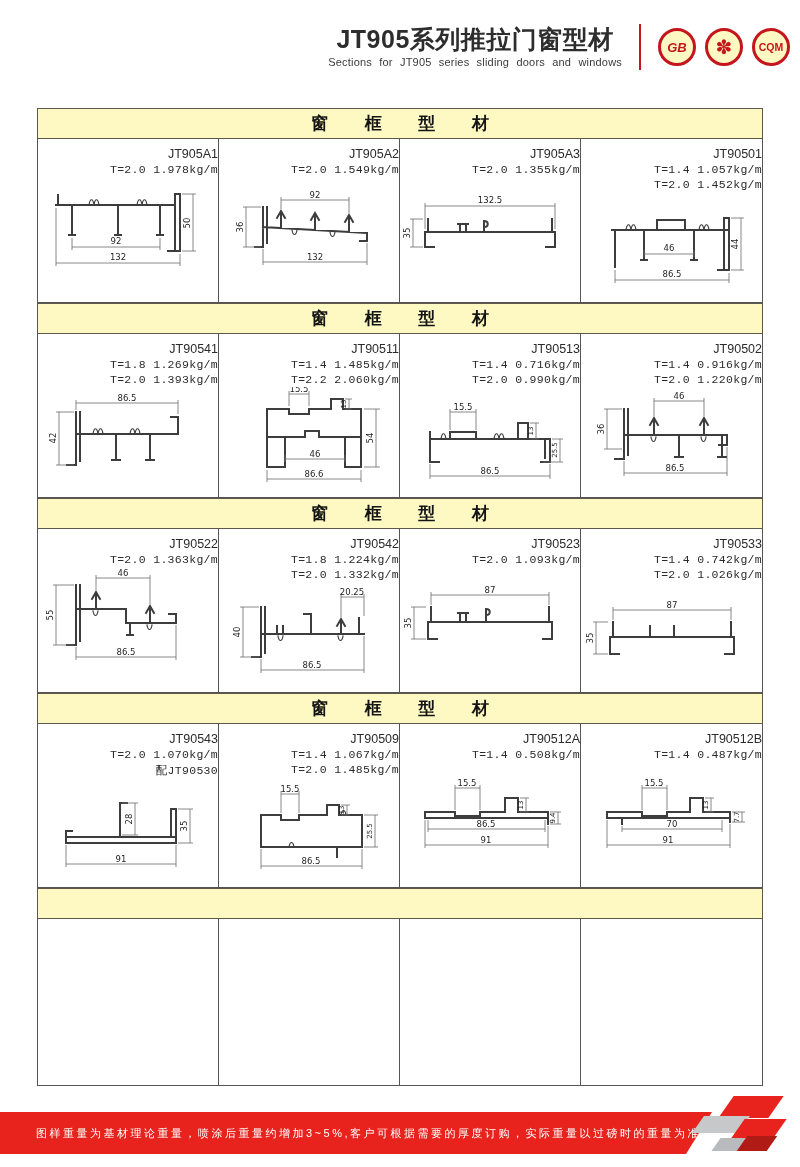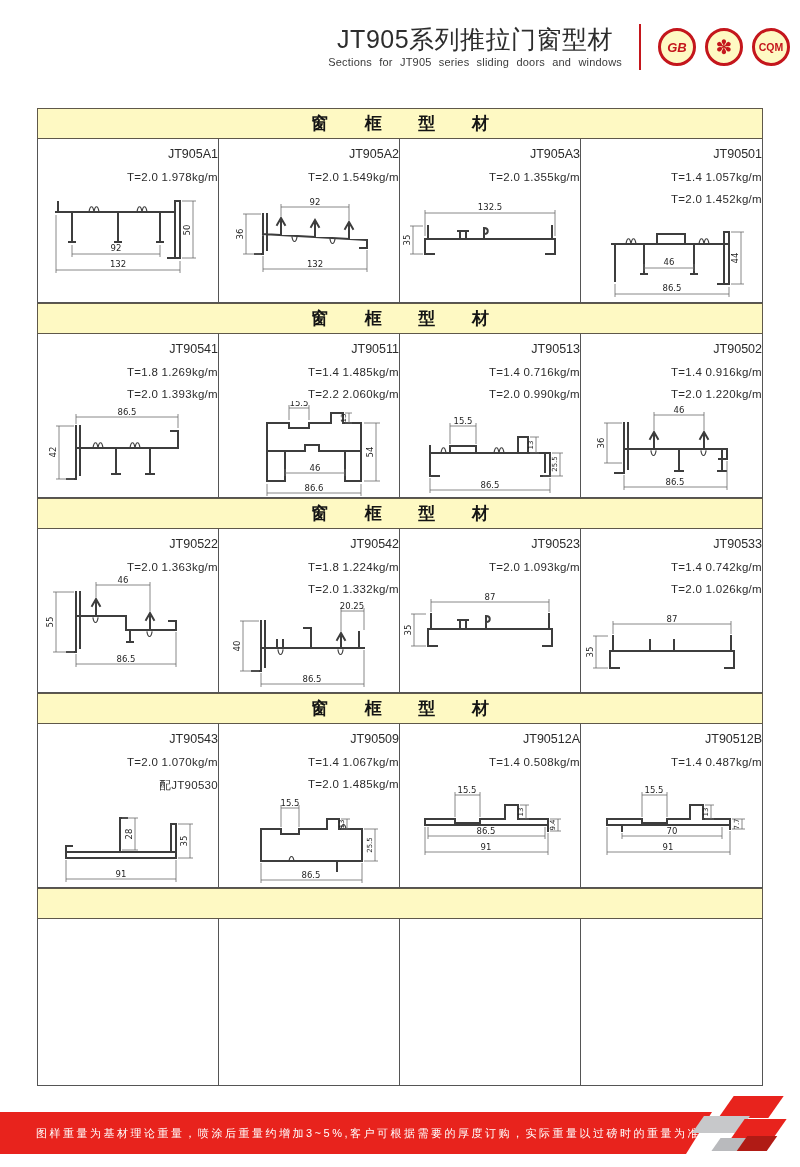--- a/index.html
+++ b/index.html
@@ -3,41 +3,41 @@
 <meta charset="utf-8">
 <style>
   html,body{margin:0;padding:0;background:#fff;}
   .page{position:relative;width:800px;height:1167px;background:#ffffff;overflow:hidden;
         font-family:"Liberation Sans","DejaVu Sans",sans-serif;color:#2e2e2e;}
 
   
   .header{position:absolute;top:24px;left:0;width:100%;display:flex;justify-content:flex-end;
           align-items:center;padding-right:10px;box-sizing:border-box;gap:9px;}
   .titles{text-align:center;}
-  .title{font-size:25px;font-weight:normal;color:#2d2d2d;letter-spacing:0.5px;line-height:1.05;}
+  .title{font-size:25px;font-weight:bold;color:#2d2d2d;letter-spacing:0.5px;line-height:1.05;}
   .subtitle{font-size:11px;color:#3a3a3a;margin-top:3px;word-spacing:4px;letter-spacing:0.2px;}
   .hdr-divider{width:2px;height:46px;background:#c4161c;margin:0 8px;}
   .logo{width:38px;height:38px;border-radius:50%;border:3px solid #c4161c;box-sizing:border-box;
         color:#c4161c;display:flex;align-items:center;justify-content:center;font-weight:bold;background:#fef9c3;}
   .logo.gb{font-size:13px;font-style:italic;}
   .logo.flower{font-size:20px;}
   .logo.cqm{font-size:10.5px;letter-spacing:0;}
 
   
   .sheet{position:absolute;left:37px;top:108px;width:726px;}
   .band{height:29px;background:#fef9c3;border:1px solid #5f584a;
         display:flex;align-items:center;justify-content:center;
         font-size:17px;font-weight:bold;color:#141414;letter-spacing:16px;text-indent:16px;}
   .row{display:grid;grid-template-columns:repeat(4,1fr);height:163px;
        border:1px solid #555;border-top:none;box-sizing:content-box;background:#fff;}
   .row.tall{height:166px;}
   .cell{border-right:1px solid #555;text-align:right;overflow:hidden;}
   .cell:last-child{border-right:none;}
   .code{font-size:12.5px;margin-top:8px;color:#2b2b2b;}
-  .spec{font-size:11.5px;margin-top:10px;color:#2b2b2b;letter-spacing:0.3px;}
+  .spec{font-size:11.5px;margin-top:2px;color:#2b2b2b;letter-spacing:0.3px;font-family:Liberation Mono, monospace;}
   svg.draw{display:block;margin:1px auto 0;}
   .p{stroke:#3d3d3d;stroke-width:2;fill:none;stroke-linecap:square;}
   .thin{stroke-width:1.2;}
   .d{stroke:#6a6a6a;stroke-width:0.8;fill:none;}
   .dt{font-family:"DejaVu Sans",sans-serif;font-size:8.5px;fill:#1f1f1f;}
   .f7{font-size:7px;}
 
   
   .footer-band{position:absolute;left:0;top:1112px;width:712px;height:42px;background:#e8231d;
                clip-path:polygon(0 0,100% 0,calc(100% - 26px) 100%,0 100%);

